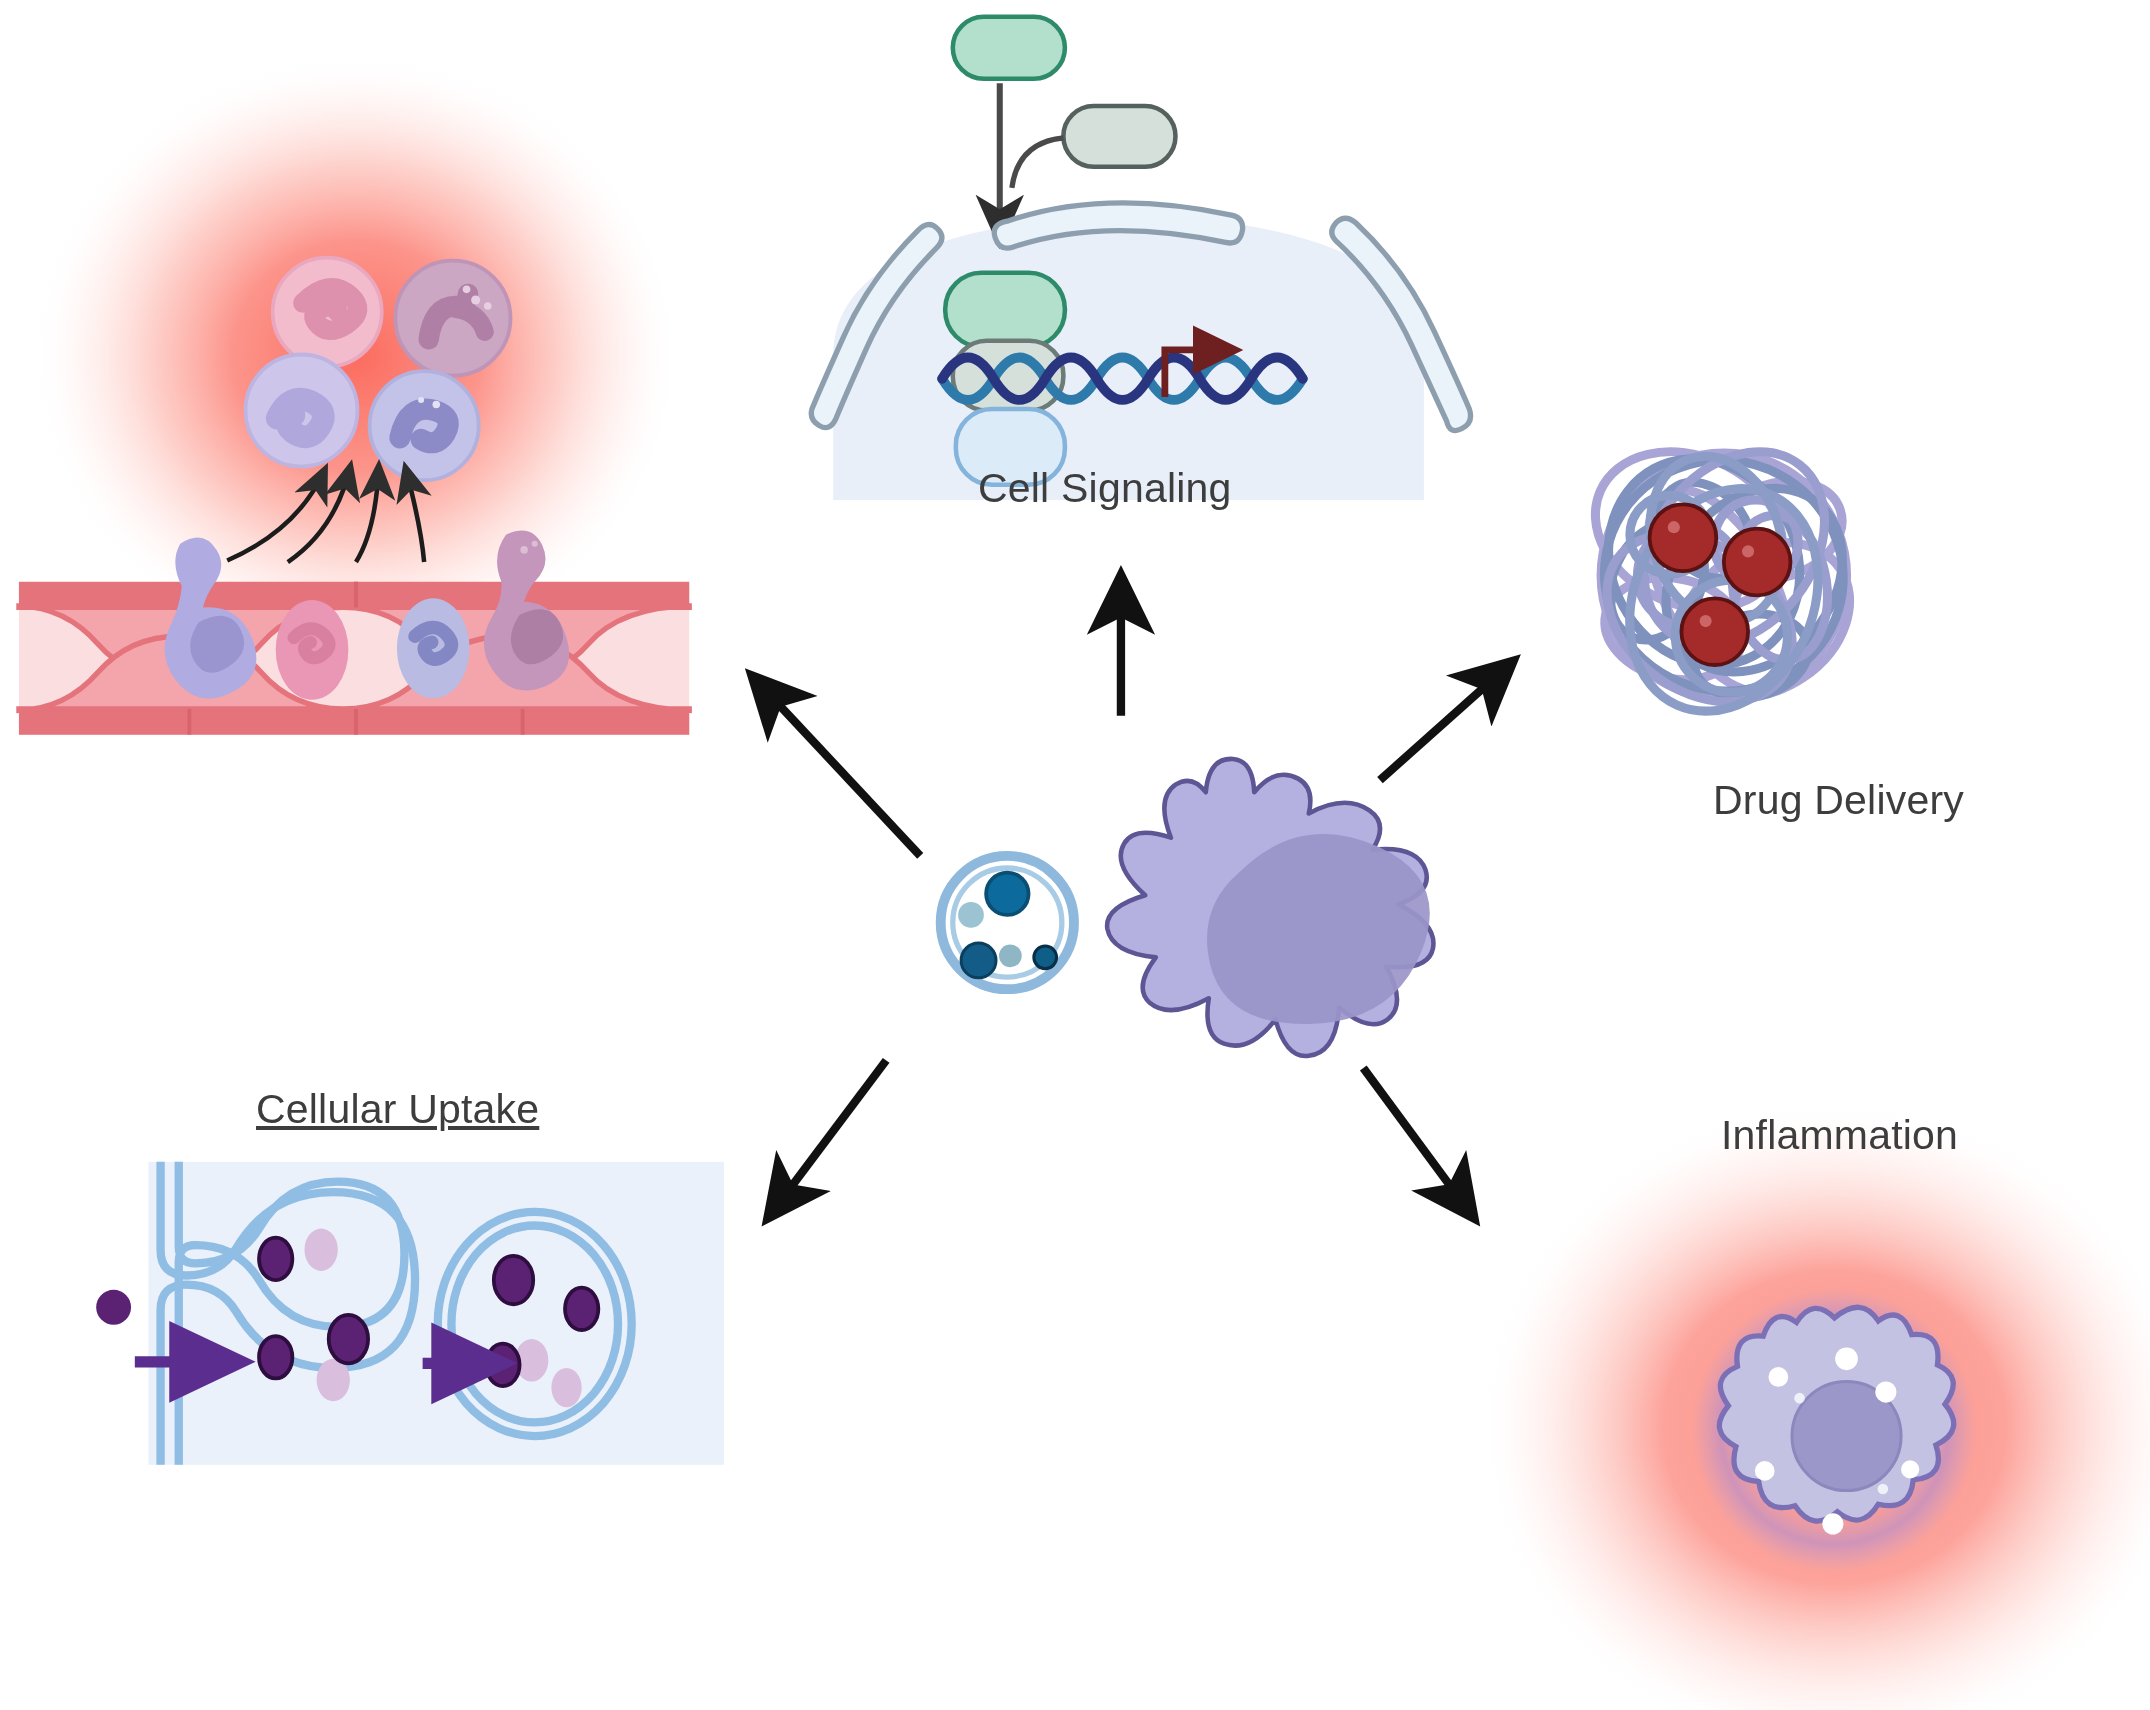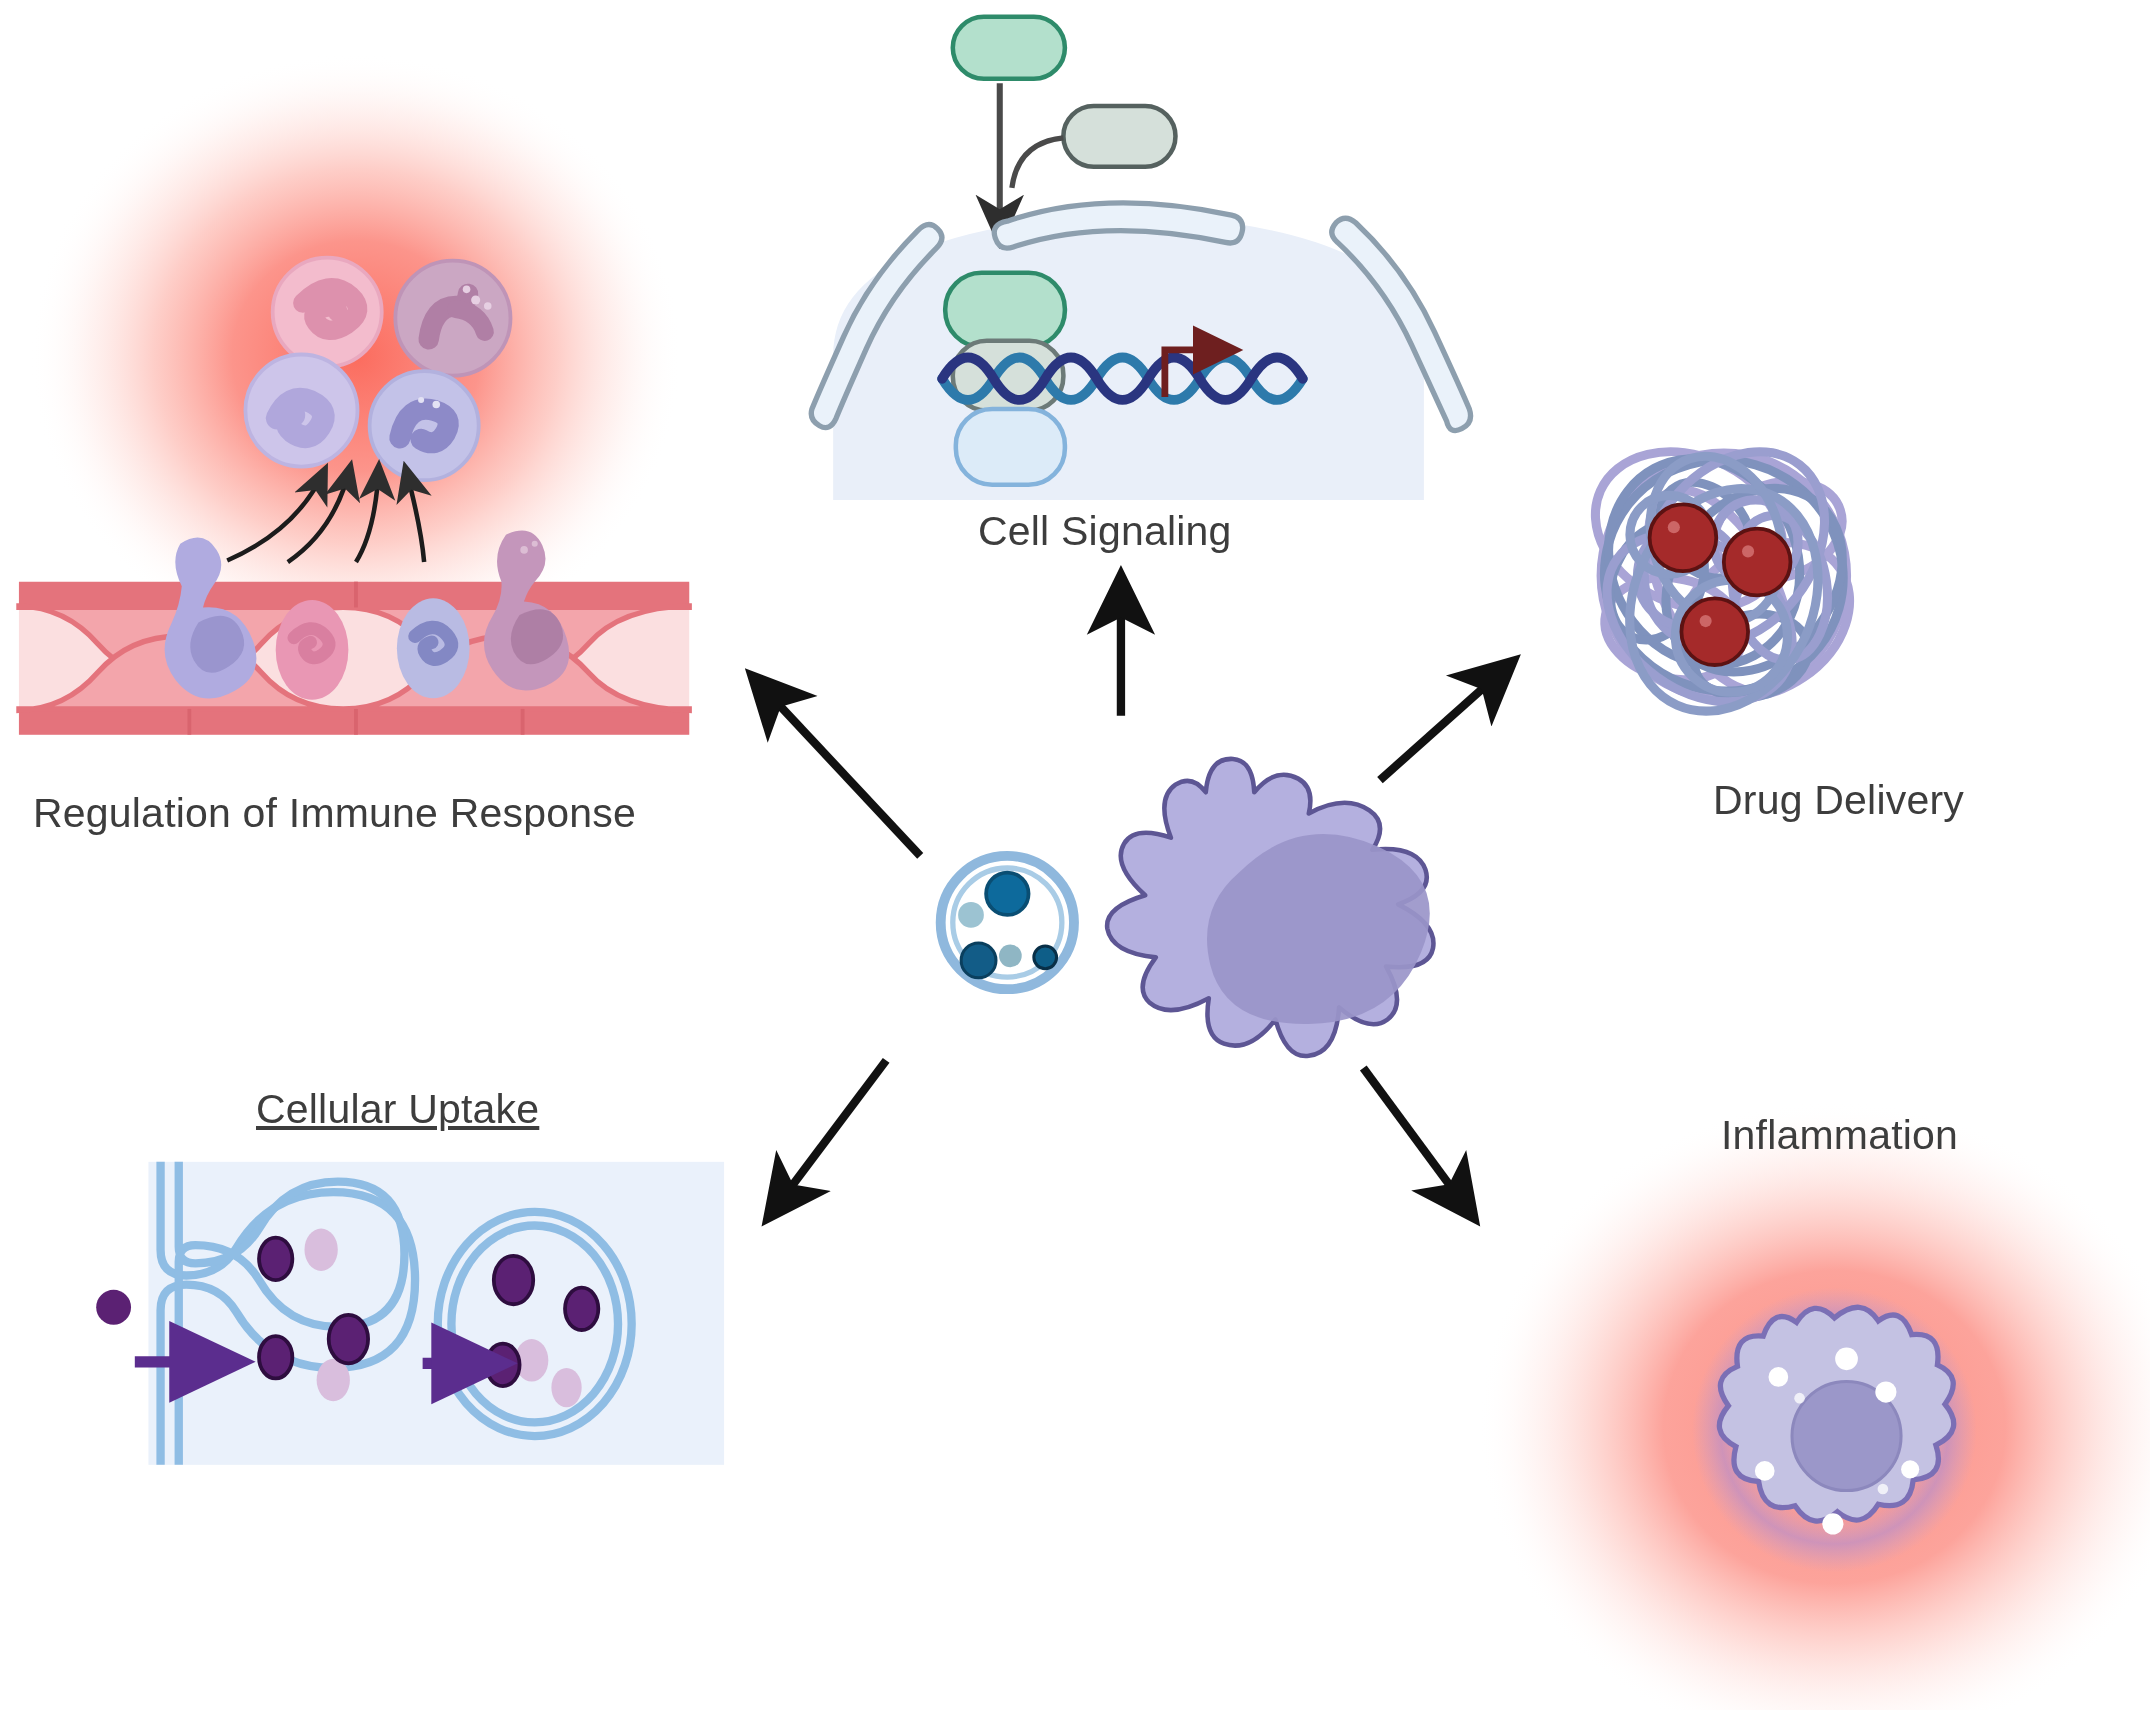--- a/index.html
+++ b/index.html
@@ -3,21 +3,21 @@
 <meta charset="utf-8">
 <style>
   html,body{margin:0;padding:0;background:#ffffff;}
   body{width:2151px;height:1711px;position:relative;overflow:hidden;
        font-family:"Liberation Sans","DejaVu Sans",sans-serif;}
   .canvas{position:absolute;inset:0;}
   svg.layer{position:absolute;left:0;top:0;width:2151px;height:1711px;overflow:visible;}
   .label{position:absolute;color:#3d3d3d;font-size:41px;letter-spacing:0.2px;
          white-space:nowrap;font-weight:400;}
   .lbl-immune{left:33px;top:790px;}
-  .lbl-signal{left:978px;top:508px;}
+  .lbl-signal{left:978px;top:465px;}
   .lbl-drug{left:1690px;top:777px;margin-left:23px;}
   .lbl-uptake{left:256px;top:1086px;text-decoration:underline;}
   .lbl-inflam{left:1721px;top:1112px;text-align:center;}
 </style>
 </head>
 <body>
 
 <div class="canvas">
 
 <svg class="layer" viewBox="0 0 2840 2259">
@@ -286,20 +286,19 @@
 
   <g stroke="#111111" stroke-width="11" fill="none">
     <line x1="1215" y1="1130" x2="1000" y2="900" marker-end="url(#ah)"></line>
     <line x1="1480" y1="945" x2="1480" y2="770" marker-end="url(#ah)"></line>
     <line x1="1822" y1="1030" x2="1990" y2="880" marker-end="url(#ah)"></line>
     <line x1="1170" y1="1400" x2="1020" y2="1600" marker-end="url(#ah)"></line>
     <line x1="1800" y1="1410" x2="1940" y2="1600" marker-end="url(#ah)"></line>
   </g>
 </svg>
 
-<div class="label lbl-immune">Regulation of Immune Response</div>
 <div class="label lbl-signal">Cell Signaling</div>
 <div class="label lbl-drug">Drug Delivery</div>
 <div class="label lbl-uptake">Cellular Uptake</div>
 <div class="label lbl-inflam">Inflammation</div>
 
 </div>
 
 
 </body></html>

